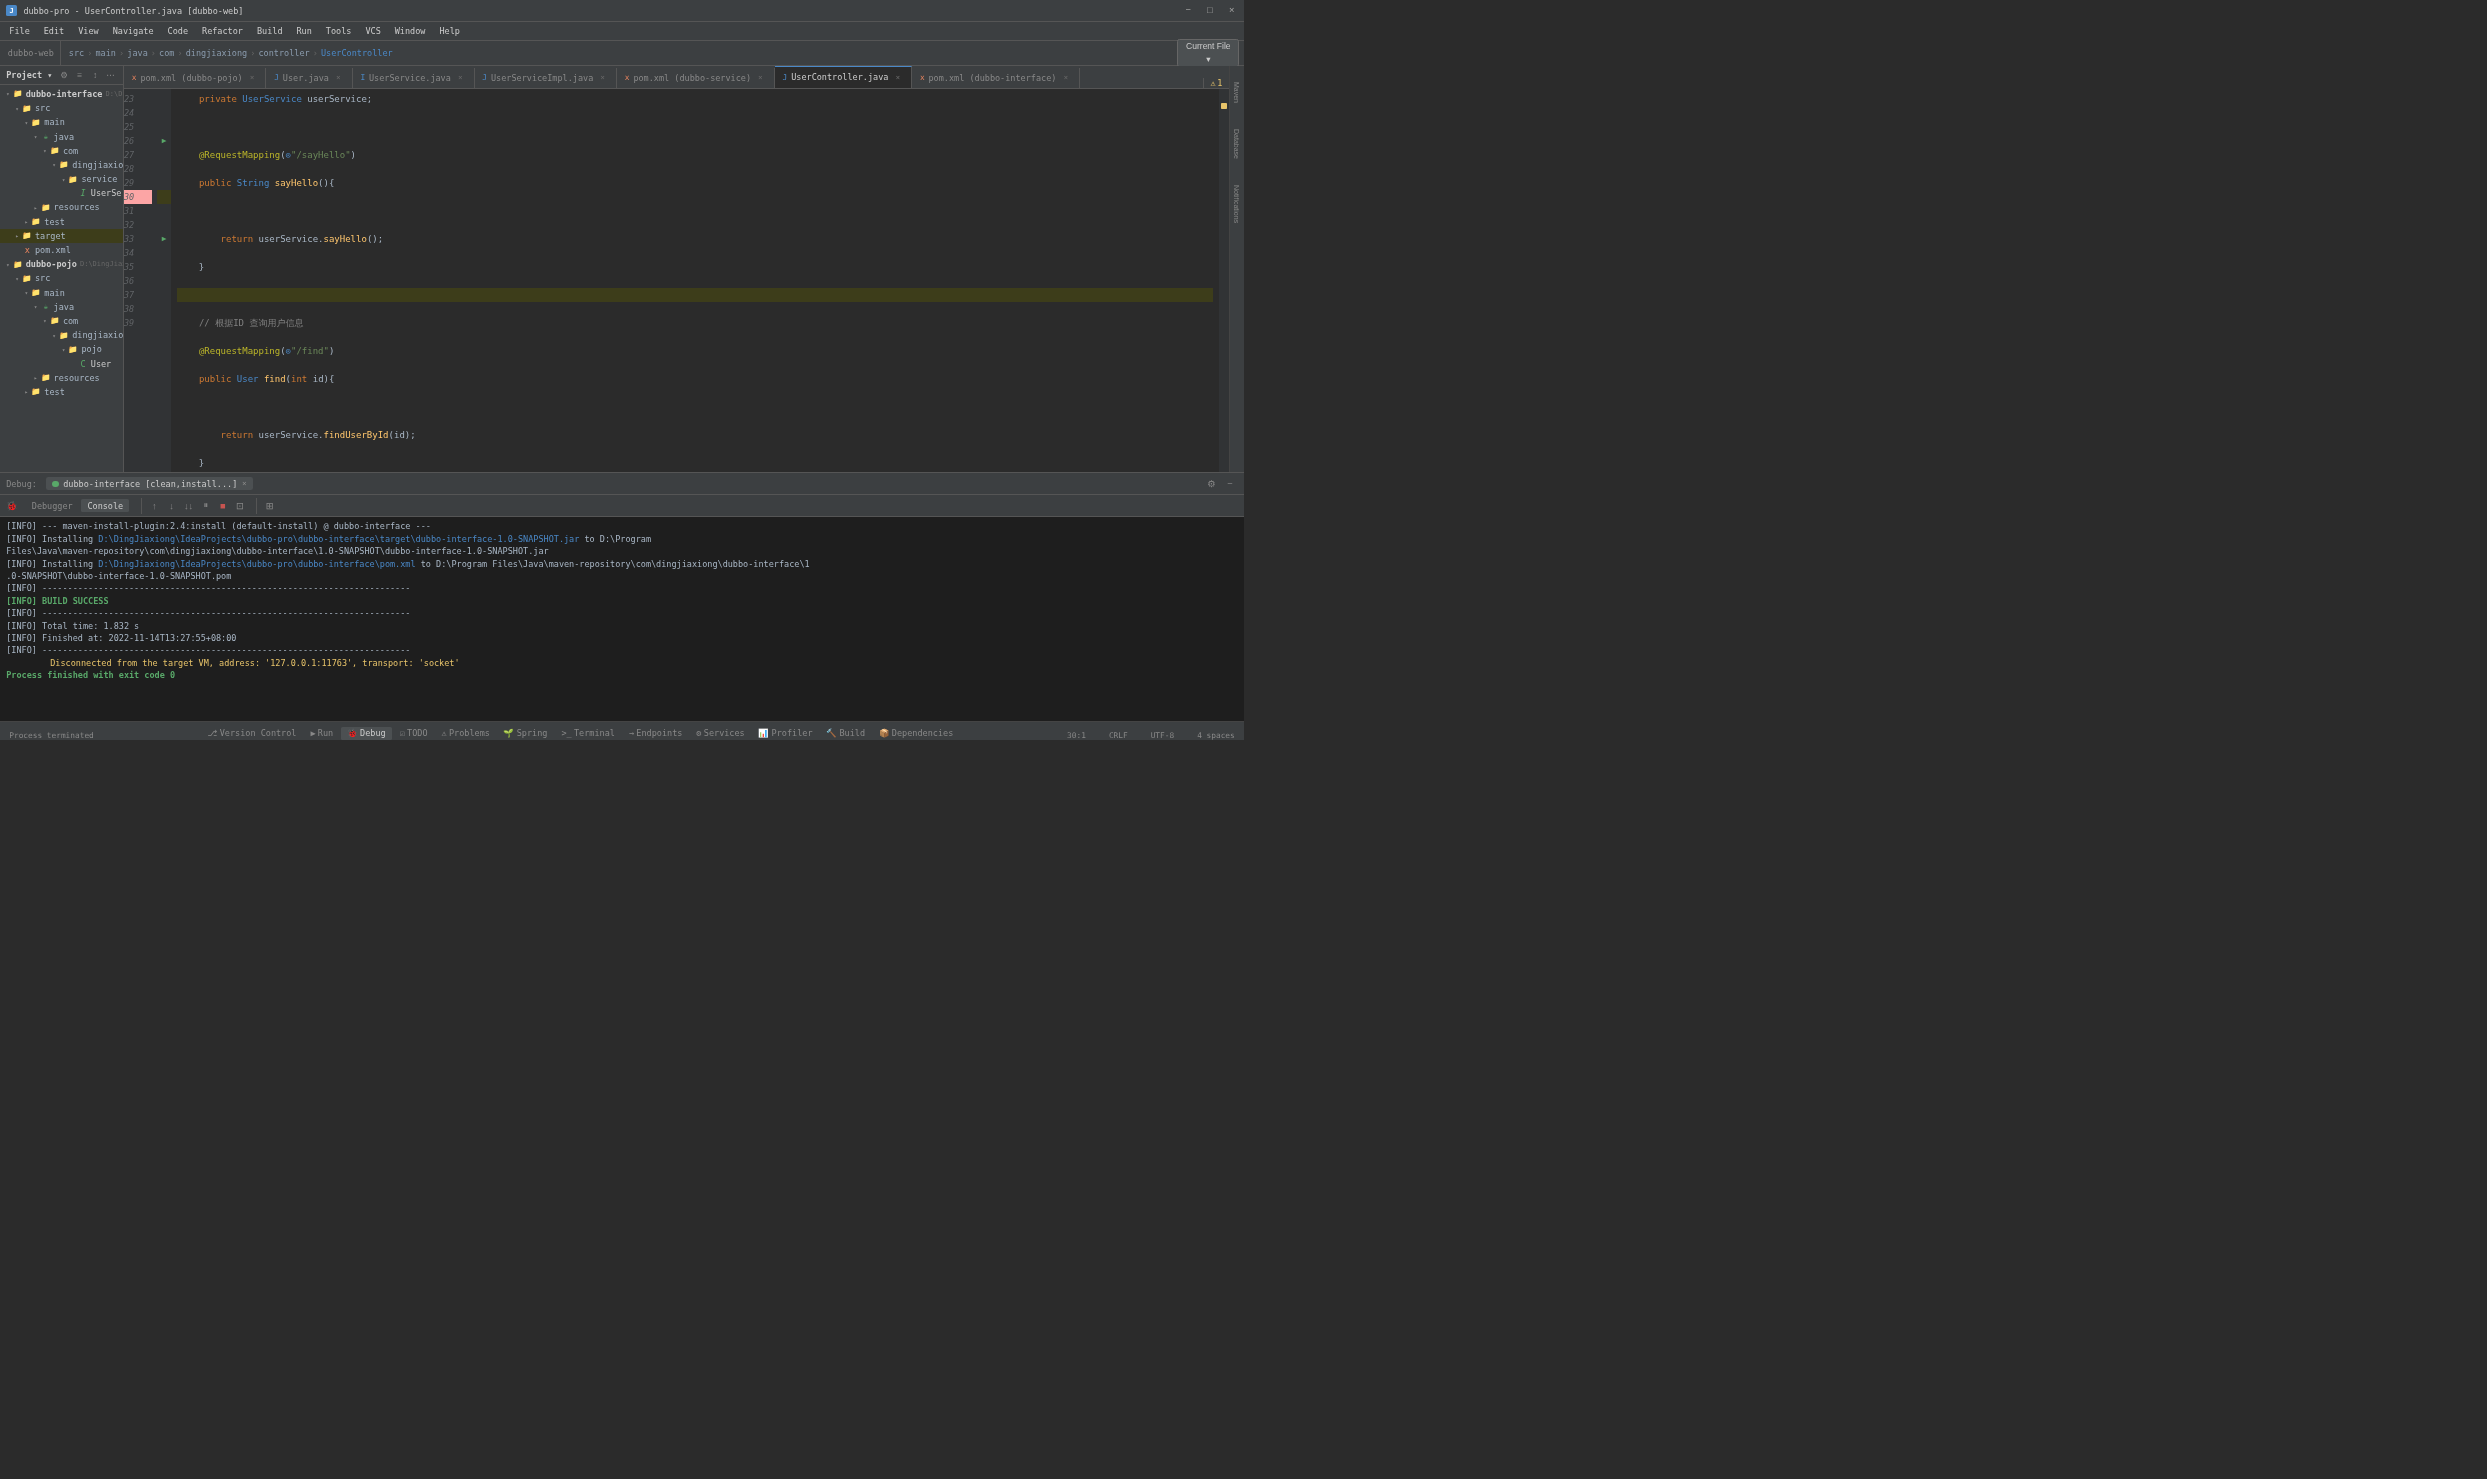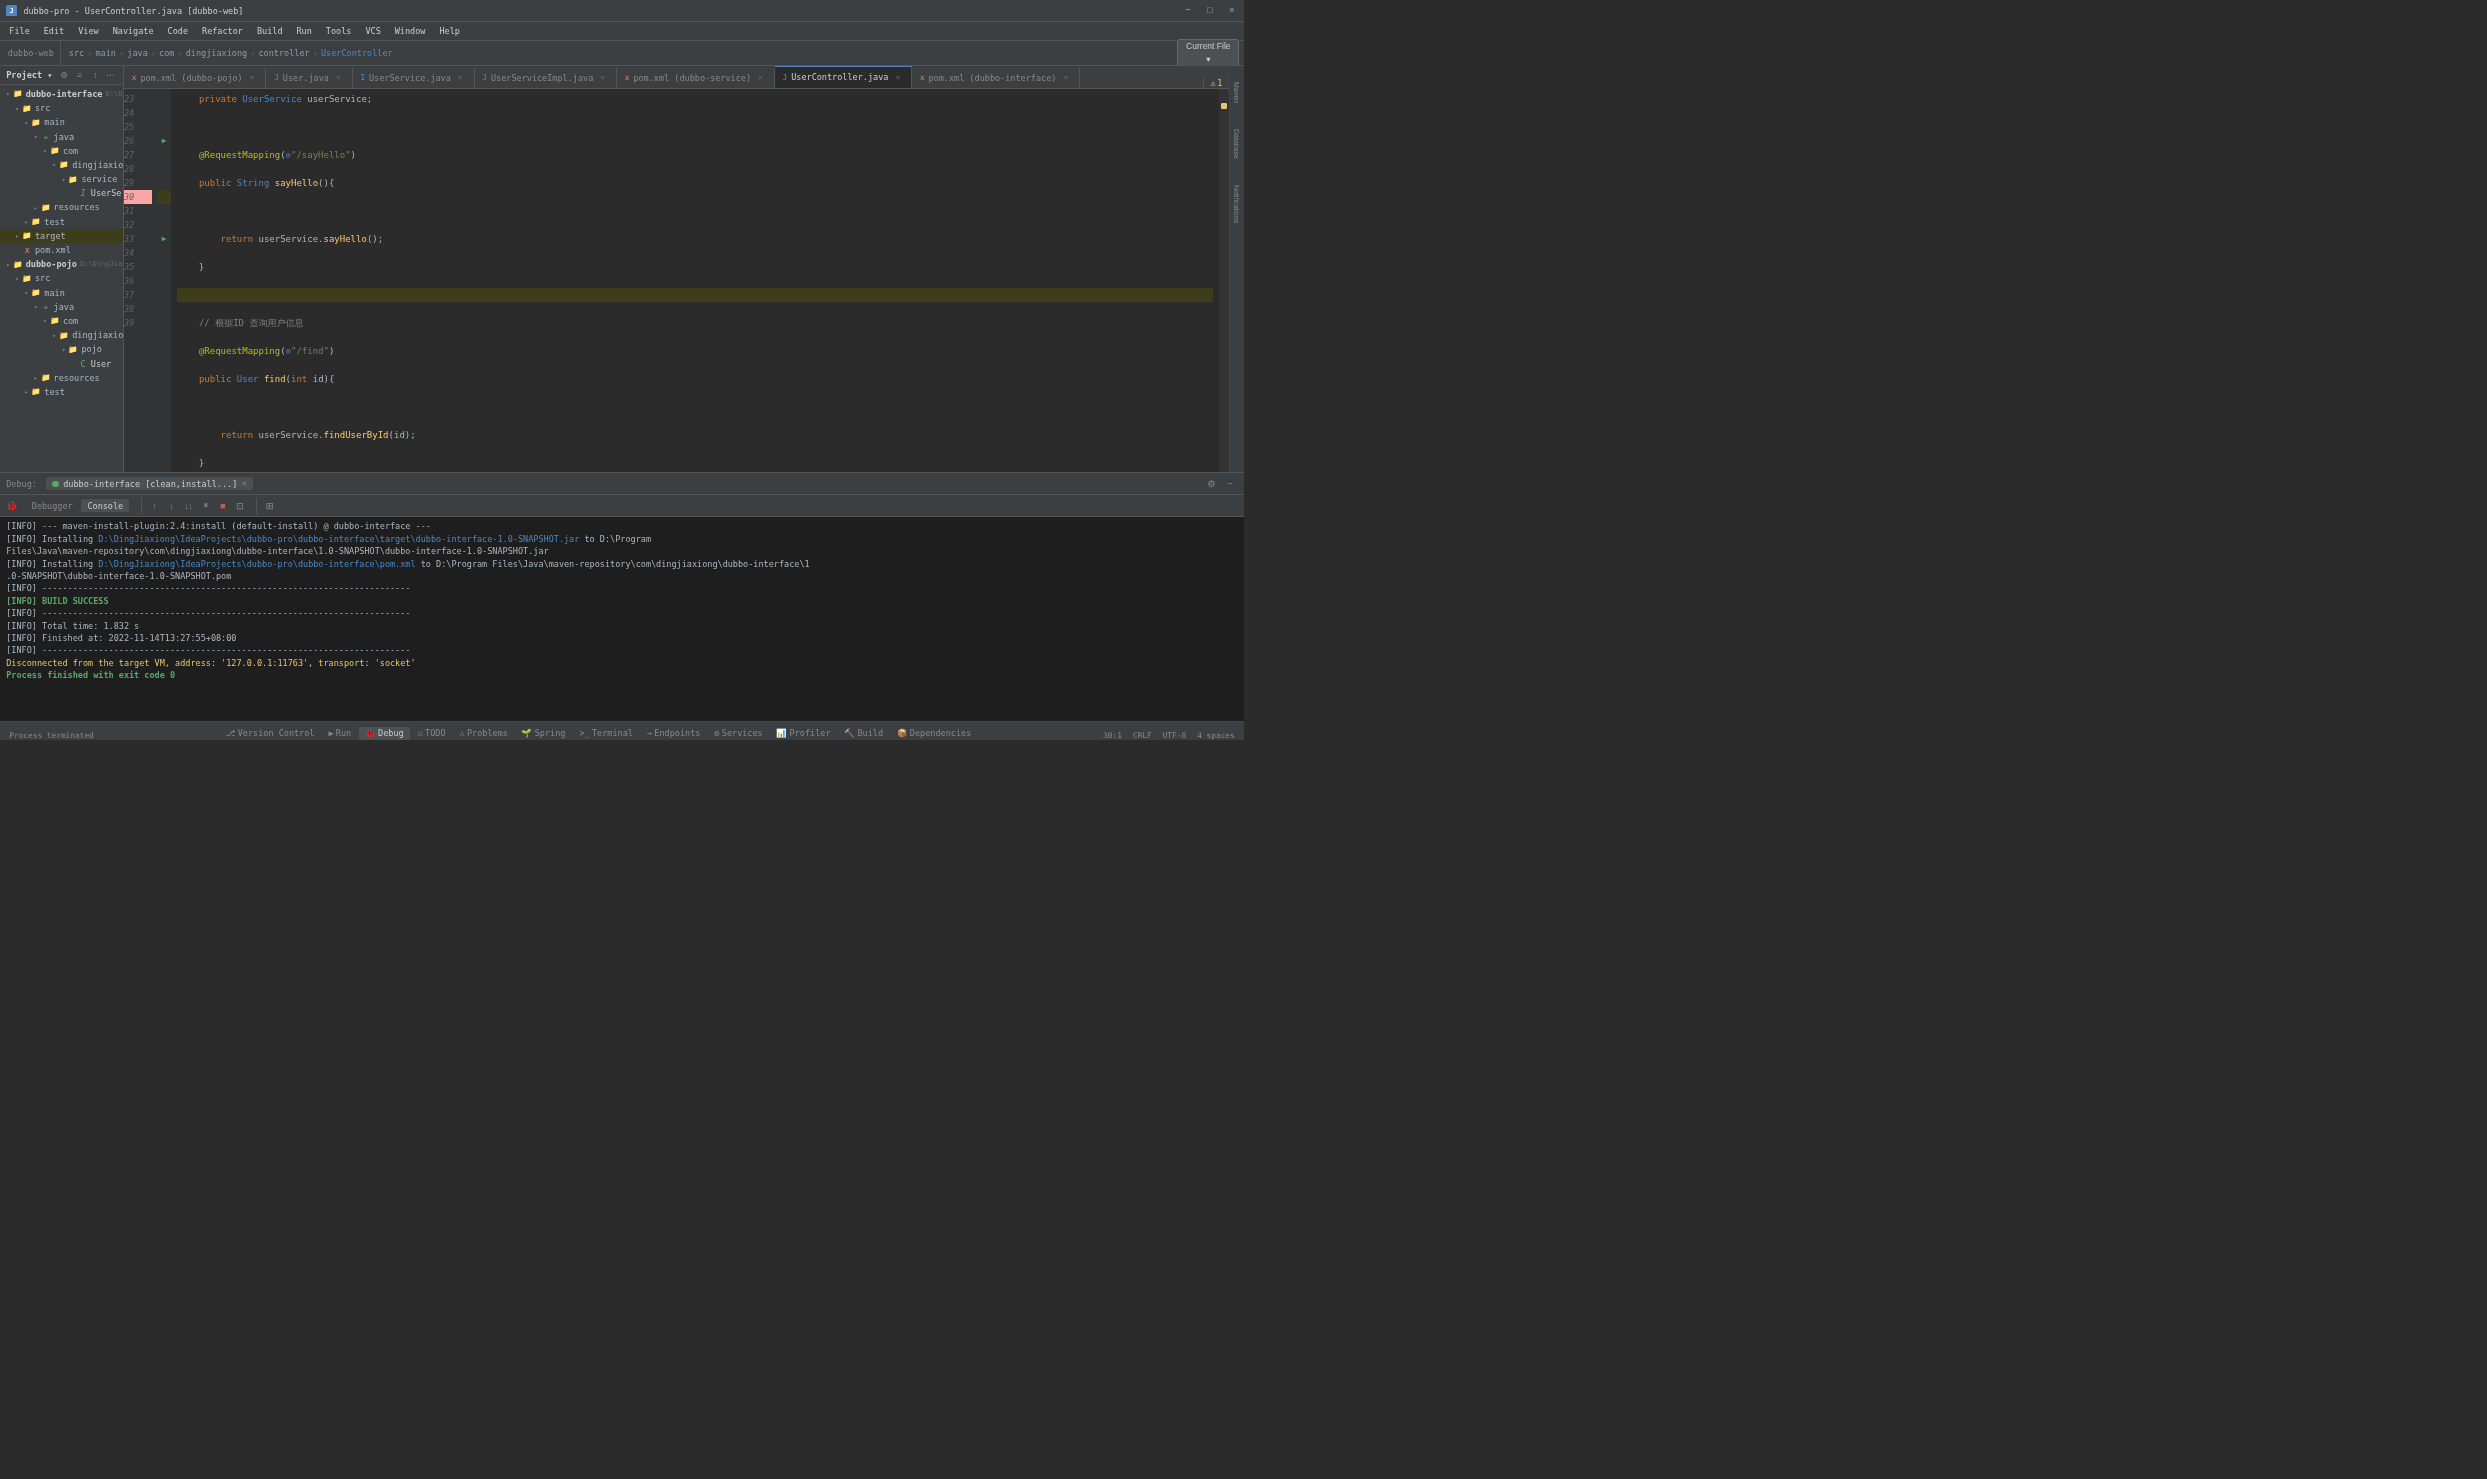--- a/index.html
+++ b/index.html
@@ -411,21 +411,21 @@
       padding: 3.1px 6.2px;
       font-size: 8.5px;
       line-height: 12.4px;
       background: #1e1e1e;
       color: #a9b7c6;
     }
     .console-line { display: block; line-height: 12.4px; }
     .console-info { color: #a9b7c6; }
     .console-link { color: #4a88c7; cursor: pointer; }
     .console-success { color: #59a869; font-weight: bold; }
-    .console-disconnect { color: #e8c46a; }
+    .console-disconnect { color: #e8c46a; margin-left: 44px; }
 
     
     .bottom-nav {
       height: 18.7px;
       background: #3c3f41;
       display: flex;
       align-items: flex-end;
       padding: 0 3.1px;
       gap: 1.6px;
       border-top: 0.8px solid #444;
@@ -940,20 +940,20 @@
     </div>
     <div class="nav-item">
       <span class="nav-icon">🔨</span>
       <span>Build</span>
     </div>
     <div class="nav-item">
       <span class="nav-icon">📦</span>
       <span>Dependencies</span>
     </div>
   </div>
-  <div style="display:flex;align-items:center;gap:11px;margin-left:auto;font-size:7.8px;color:#888;padding:0 6.2px;">
+  <div style="display:flex;align-items:center;gap:23px;margin-left:auto;font-size:7.8px;color:#888;padding:0 6.2px;">
     <span>30:1</span>
     <span>CRLF</span>
     <span>UTF-8</span>
     <span>4 spaces</span>
   </div>
 </div>
 
 
 </body></html>

